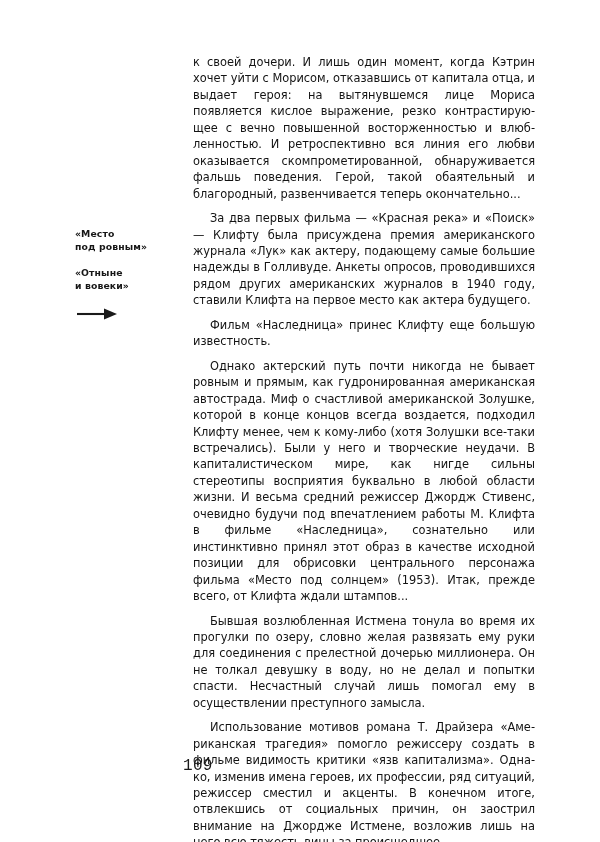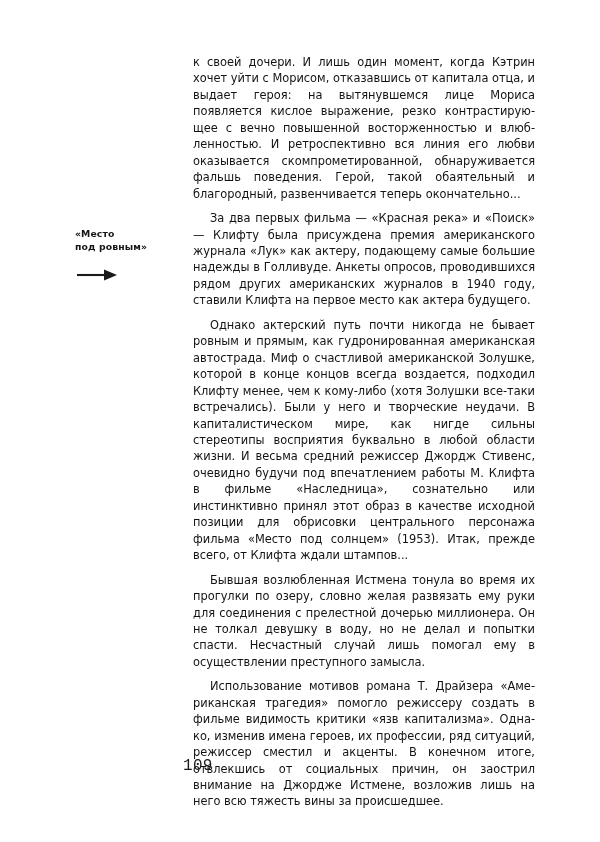--- a/index.html
+++ b/index.html
@@ -86,33 +86,38 @@
 
 <div class="page">
 
   <div class="margin-col">
 
     <div class="margin-note">
       <span class="ln">«Место</span>
       <span class="ln">под ровным»</span>
     </div>
 
+    <div class="margin-note">
+      <span class="ln">«Отныне</span>
+      <span class="ln">и вовеки»</span>
+    </div>
 
     <div class="margin-arrow">
       <svg width="46" height="16" viewBox="0 0 46 16" aria-hidden="true">
         <line x1="2" y1="8" x2="31" y2="8" stroke="#1a1a1a" stroke-width="2.1"></line>
         <polygon points="29,2.6 42,8 29,13.4" fill="#1a1a1a"></polygon>
       </svg>
     </div>
 
   </div>
 
   <div class="textcol">
     <p class="para first">к своей дочери. И лишь один момент, когда Кэтрин хочет уйти с Морисом, отказавшись от капитала отца, и выдает героя: на вытянувшемся лице Мориса появляется кислое выражение, резко контрастирую­щее с вечно повышенной восторженностью и влюб­ленностью. И ретроспективно вся линия его любви оказывается скомпрометированной, обнаруживается фальшь поведения. Герой, такой обаятельный и благородный, развенчивается теперь окончательно...</p>
     <p class="para">За два первых фильма — «Красная река» и «Поиск» — Клифту была присуждена премия амери­канского журнала «Лук» как актеру, подающему самые большие надежды в Голливуде. Анкеты опро­сов, проводившихся рядом других американских журналов в 1940 году, ставили Клифта на первое место как актера будущего.</p>
+    <p class="para">Фильм «Наследница» принес Клифту еще боль­шую известность.</p>
     <p class="para">Однако актерский путь почти никогда не бывает ровным и прямым, как гудронированная американ­ская автострада. Миф о счастливой американской Золушке, которой в конце концов всегда воздается, подходил Клифту менее, чем к кому-либо (хотя Золушки все-таки встречались). Были у него и твор­ческие неудачи. В капиталистическом мире, как нигде сильны стереотипы восприятия буквально в любой области жизни. И весьма средний режиссер Джордж Стивенс, очевидно будучи под впечатлением работы М. Клифта в фильме «Наследница», сознательно или инстинктивно принял этот образ в качестве исход­ной позиции для обрисовки центрального персона­жа фильма «Место под солнцем» (1953). Итак, прежде всего, от Клифта ждали штампов...</p>
     <p class="para">Бывшая возлюбленная Истмена тонула во время их прогулки по озеру, словно желая развязать ему руки для соединения с прелестной дочерью миллио­нера. Он не толкал девушку в воду, но не делал и попытки спасти. Несчастный случай лишь помогал ему в осуществлении преступного замысла.</p>
     <p class="para">Использование мотивов романа Т. Драйзера «Аме­риканская трагедия» помогло режиссеру создать в фильме видимость критики «язв капитализма». Одна­ко, изменив имена героев, их профессии, ряд ситуа­ций, режиссер сместил и акценты. В конечном итоге, отвлекшись от социальных причин, он заострил внимание на Джордже Истмене, возложив лишь на него всю тяжесть вины за происшедшее.</p>
   </div>
 
   <div class="folio">109</div>
 
 </div>
 
 </body></html>

